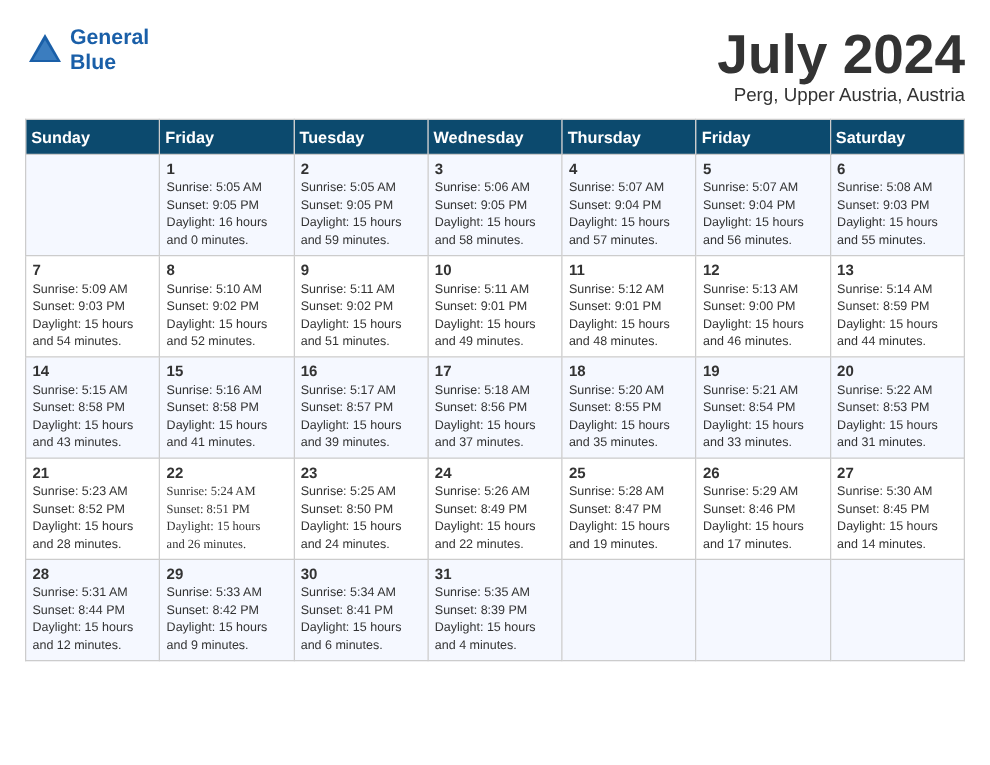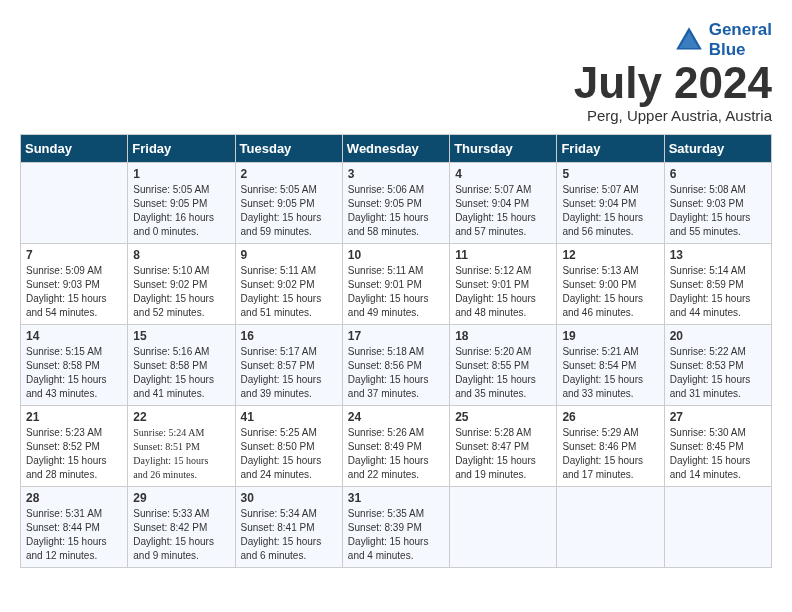--- a/index.html
+++ b/index.html
@@ -6,23 +6,22 @@
     body {
       font-family: Arial, sans-serif;
       background: #fff;
       width: 792px;
       min-height: 612px;
       padding: 20px;
     }
     .header {
       display: flex;
       justify-content: space-between;
-      align-items: flex-end;
+      align-items: flex-start;
       margin-bottom: 10px;
-      flex-direction: column;
     }
     .logo {
       display: flex;
       align-items: center;
       gap: 4px;
     }
     .logo-icon {
       width: 32px;
       height: 32px;
     }
@@ -269,21 +268,21 @@
 and 28 minutes.</div>
         </td>
         <td>
           <span class="day-number">22</span>
           <div class="day-info" style="white-space: pre-line; font-family: Liberation Serif, serif;">Sunrise: 5:24 AM
 Sunset: 8:51 PM
 Daylight: 15 hours
 and 26 minutes.</div>
         </td>
         <td>
-          <span class="day-number">41</span>
+          <span class="day-number">23</span>
           <div class="day-info" style="white-space: pre-line;">Sunrise: 5:25 AM
 Sunset: 8:50 PM
 Daylight: 15 hours
 and 24 minutes.</div>
         </td>
         <td>
           <span class="day-number">24</span>
           <div class="day-info" style="white-space: pre-line;">Sunrise: 5:26 AM
 Sunset: 8:49 PM
 Daylight: 15 hours

